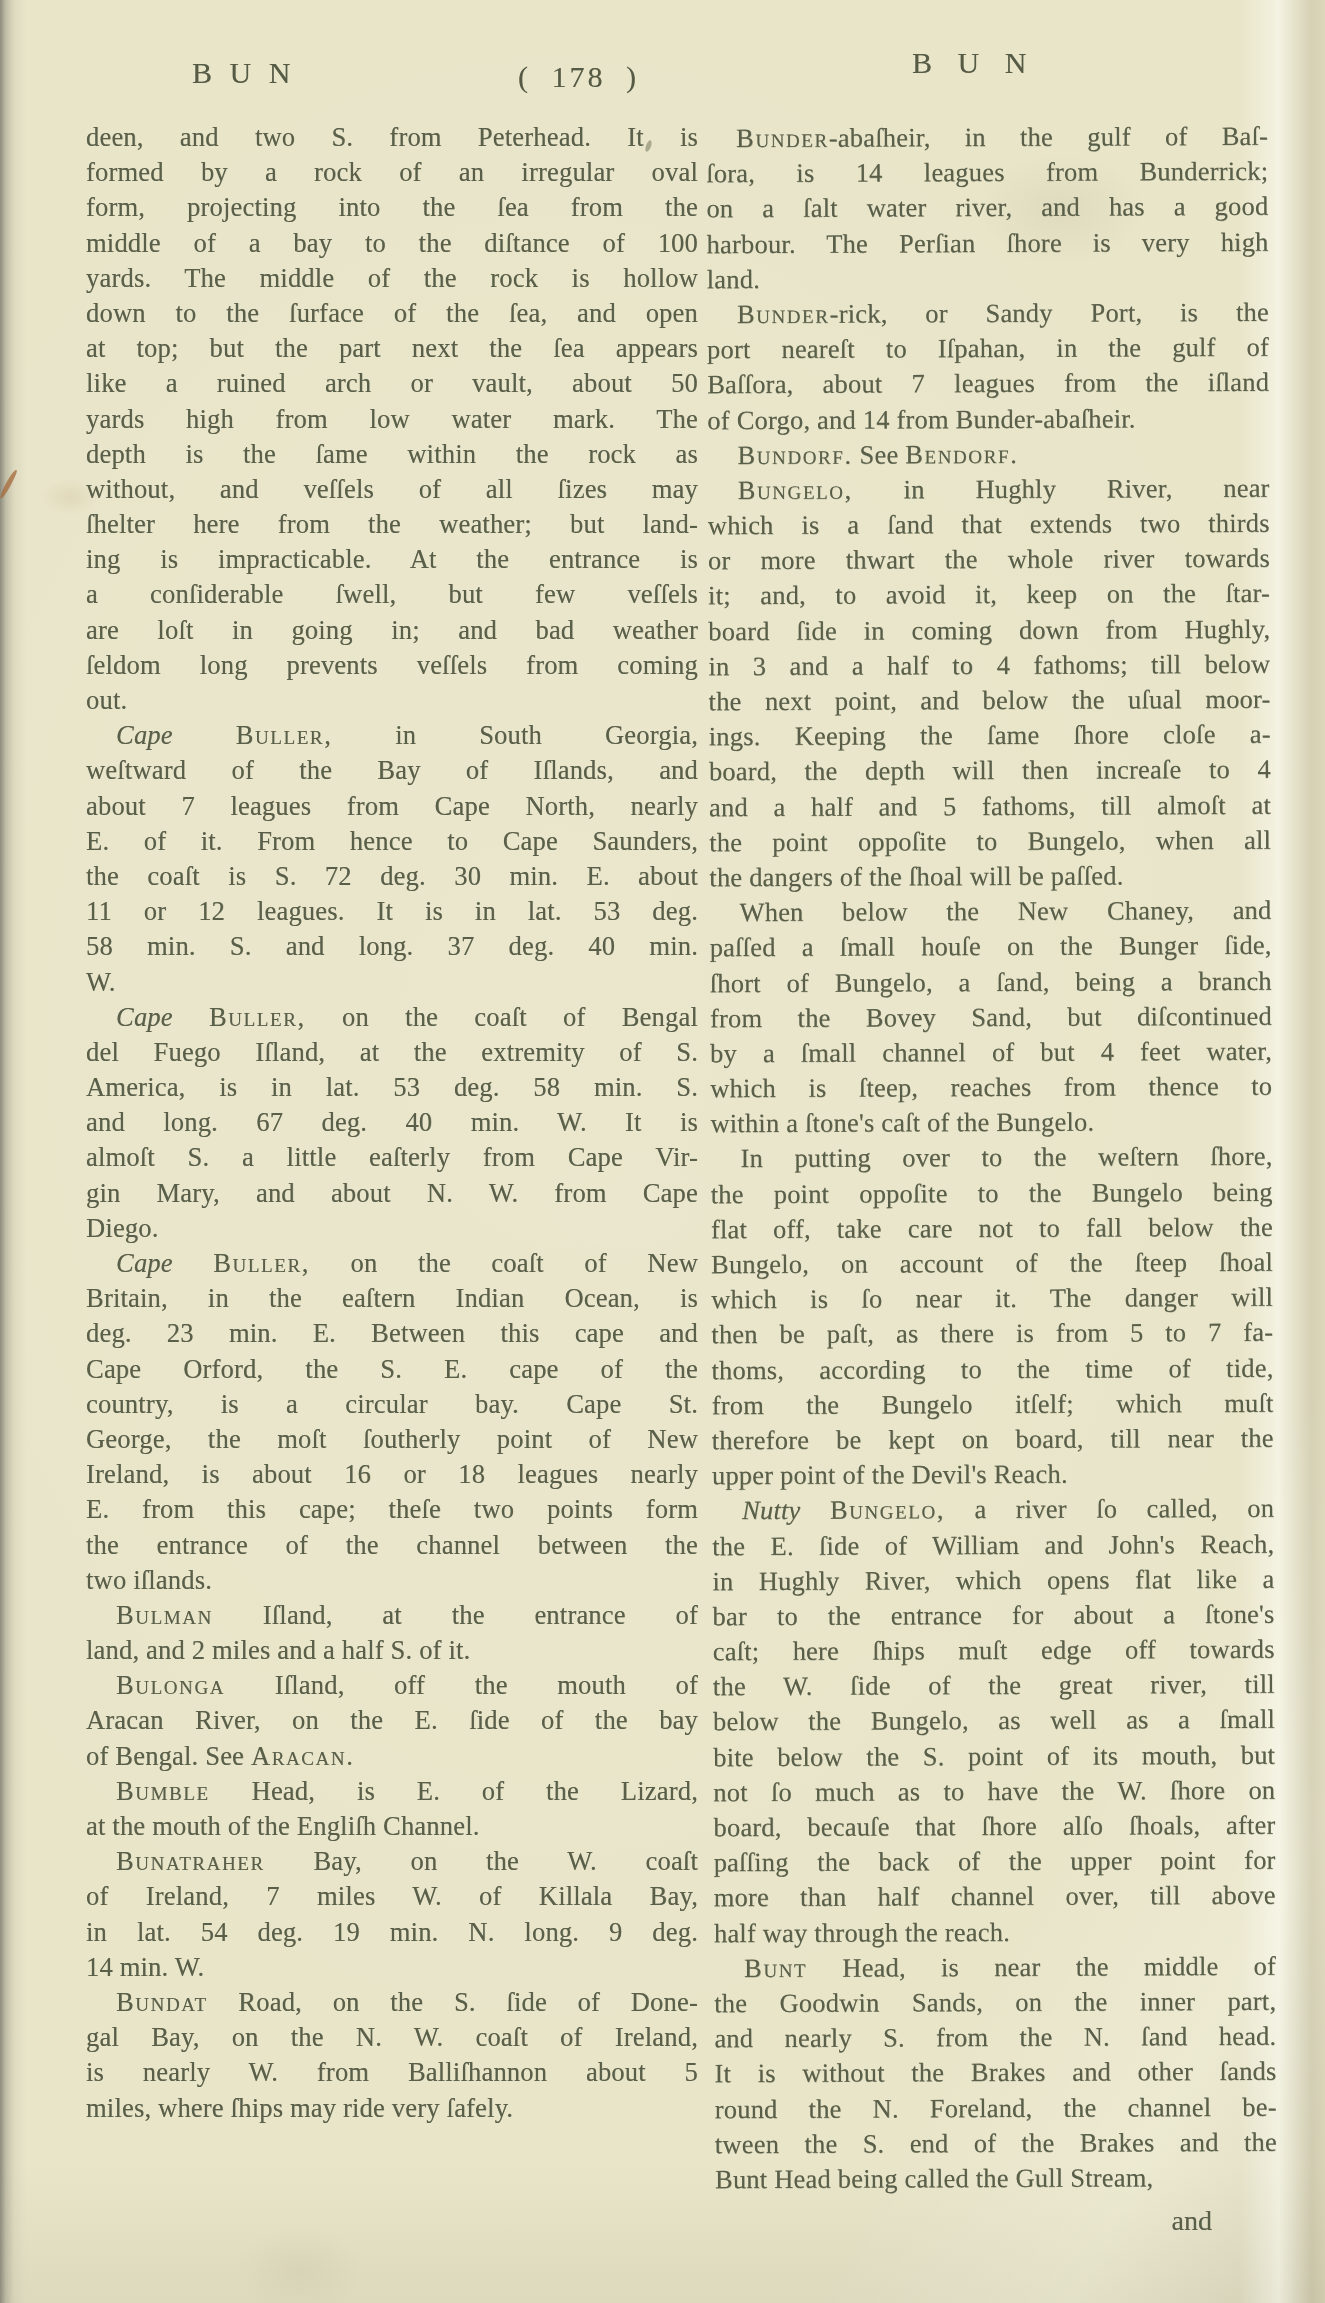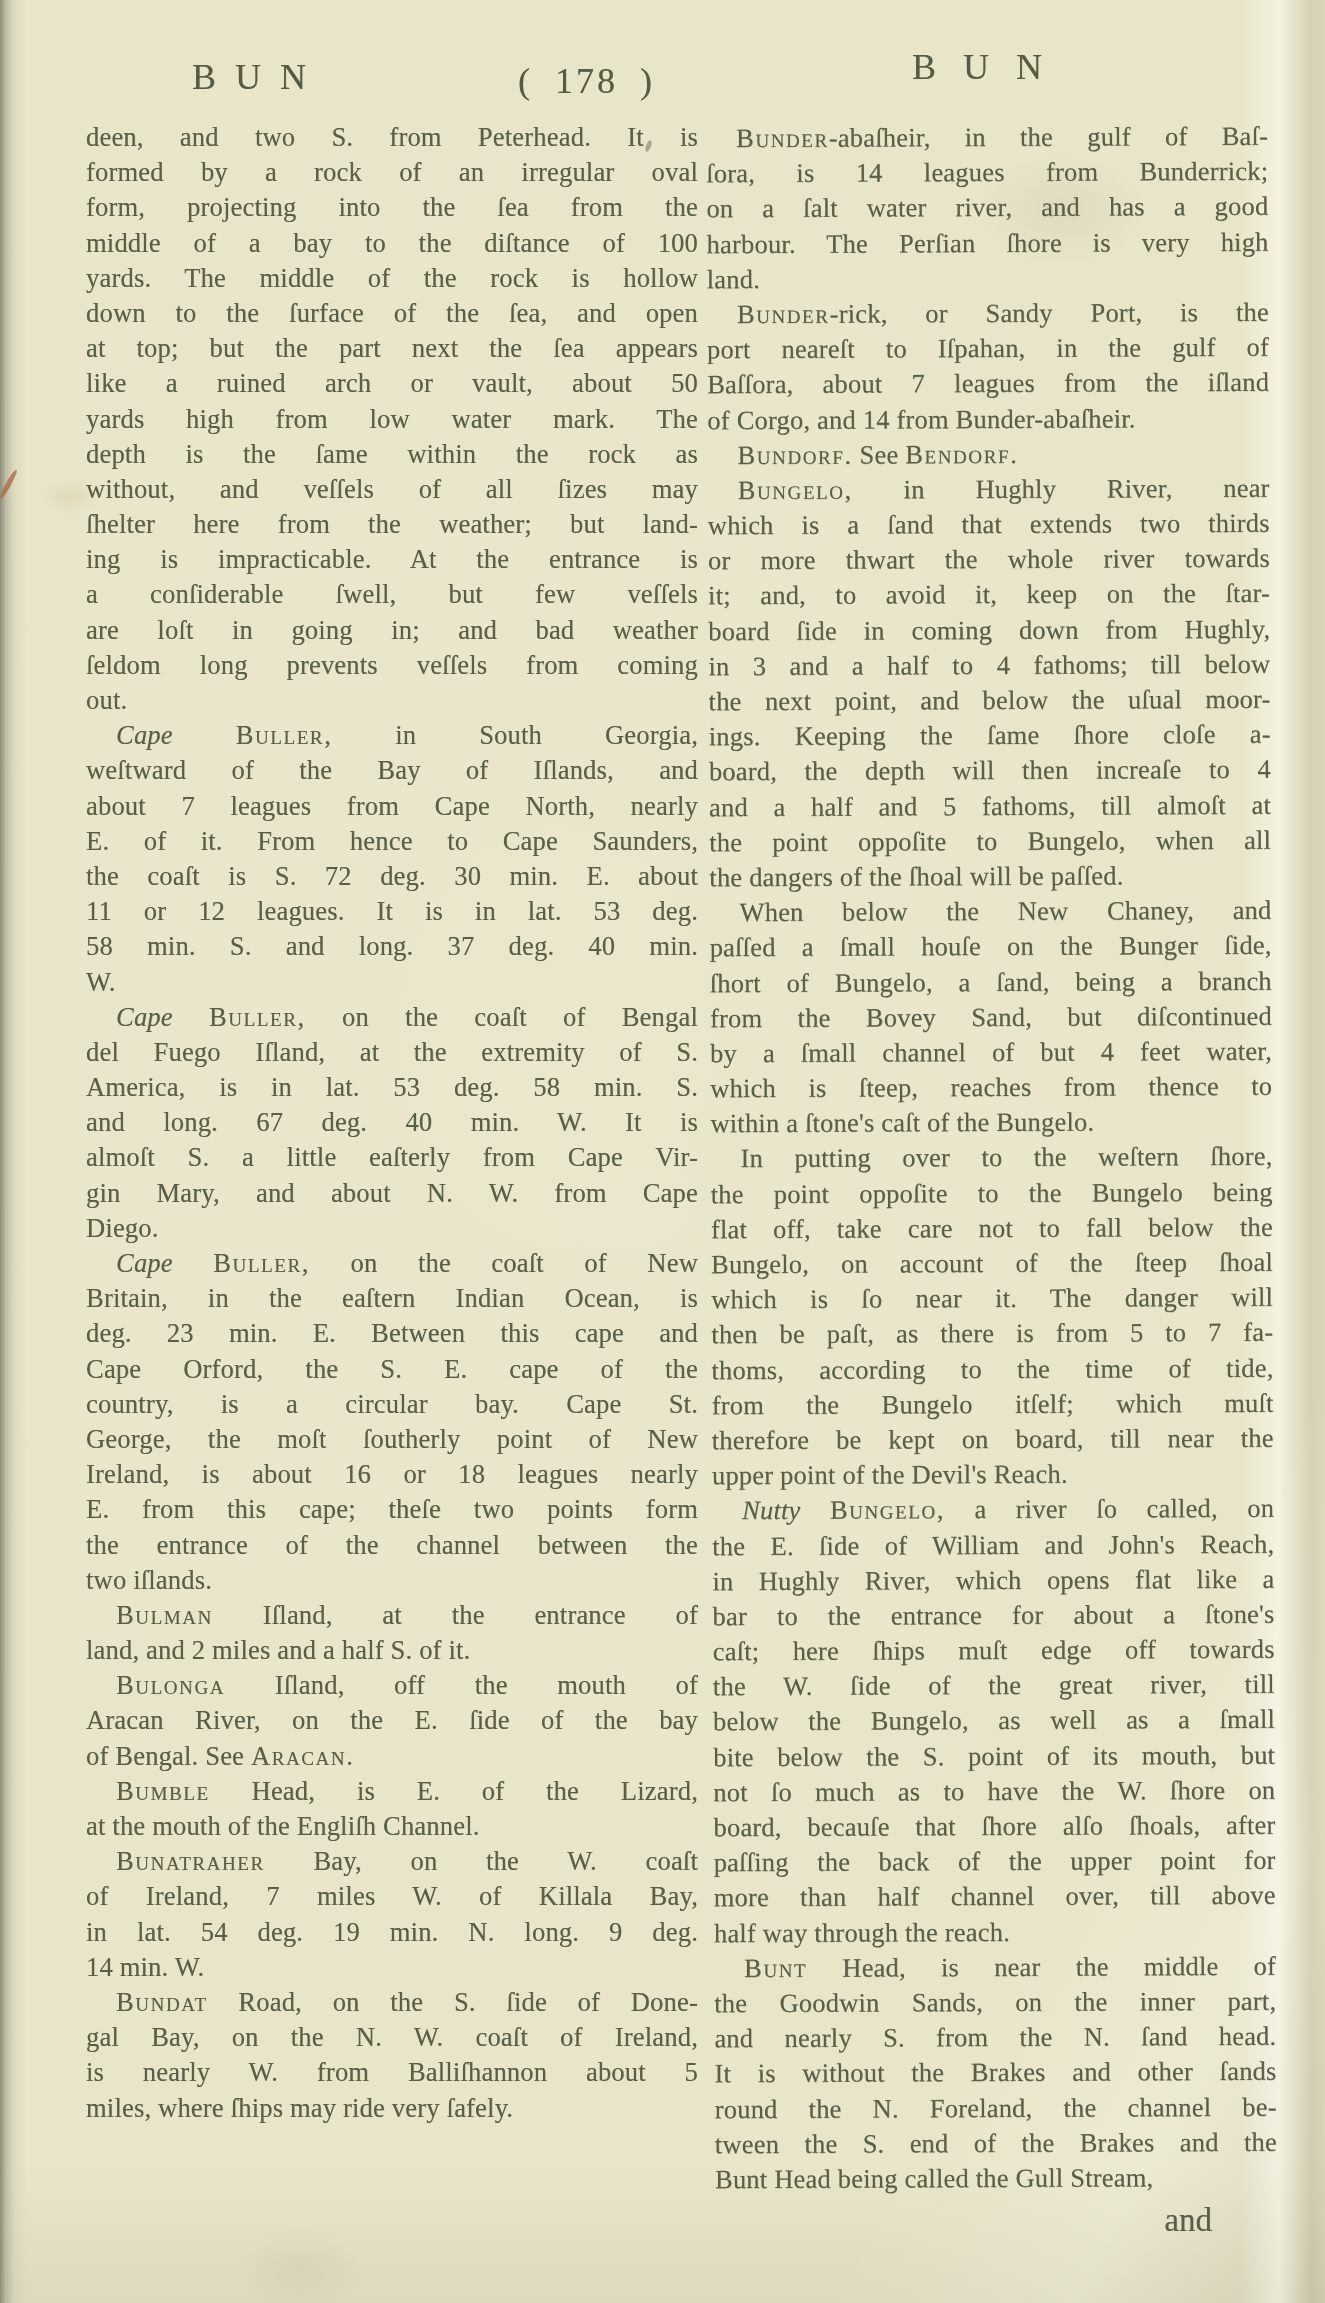--- a/index.html
+++ b/index.html
@@ -17,21 +17,21 @@
       linear-gradient(118deg, rgba(0,0,0,0) 80%, rgba(255,255,250,0.18) 90%, rgba(145,141,114,0.14) 100%),
       linear-gradient(0deg, rgba(150,146,120,0.14) 0%, rgba(0,0,0,0) 6%),
       radial-gradient(90% 70% at 42% 45%, rgba(255,255,255,0.07), rgba(0,0,0,0) 70%),
       radial-gradient(40px 26px at 70px 497px, rgba(150,100,40,0.10), rgba(0,0,0,0) 70%),
       radial-gradient(120px 80px at 1060px 210px, rgba(130,125,95,0.10), rgba(0,0,0,0) 70%),
       radial-gradient(90px 60px at 300px 2270px, rgba(130,125,95,0.09), rgba(0,0,0,0) 70%),
       radial-gradient(150px 100px at 620px 1200px, rgba(255,255,240,0.06), rgba(0,0,0,0) 70%);
   }
   .header-item{
     position:absolute;
-    font-size:36px;
+    font-size:30px;
     letter-spacing:5px;
     color:#565b46;
     text-shadow:0.3px 0.4px 0.6px rgba(86,91,70,0.5);
     white-space:pre;
   }
   .h-left{left:192px;top:56px;}
   .h-center{left:518px;top:60px;letter-spacing:3px;word-spacing:10px;}
   .h-right{left:912px;top:46px;letter-spacing:9px;}
   .col{
     position:absolute;
@@ -51,21 +51,21 @@
     overflow:hidden;
     white-space:normal;
   }
   .line.last{text-align-last:left;}
   .line.indent{text-indent:30px;}
   .i{font-style:italic;}
   .sc{font-variant:small-caps;letter-spacing:1.6px;}
   .catchword{
     position:absolute;
     top:2203px;left:706px;width:562px;
-    font-size:33px;line-height:35.2px;
+    font-size:28px;line-height:35.2px;
     text-align:right;
     padding-right:56px;
     box-sizing:border-box;
     text-shadow:0.3px 0.4px 0.5px rgba(86,91,70,0.5);
   }
   .speck{position:absolute;}
   .speck-1{left:6px;top:468px;width:5px;height:32px;background:rgba(164,104,58,0.75);border-radius:60% 40% 50% 50%;transform:rotate(28deg);}
   .speck-2{left:646px;top:140px;width:5px;height:12px;background:rgba(90,95,70,0.45);border-radius:50%;transform:rotate(20deg);}
 </style>
 </head>

